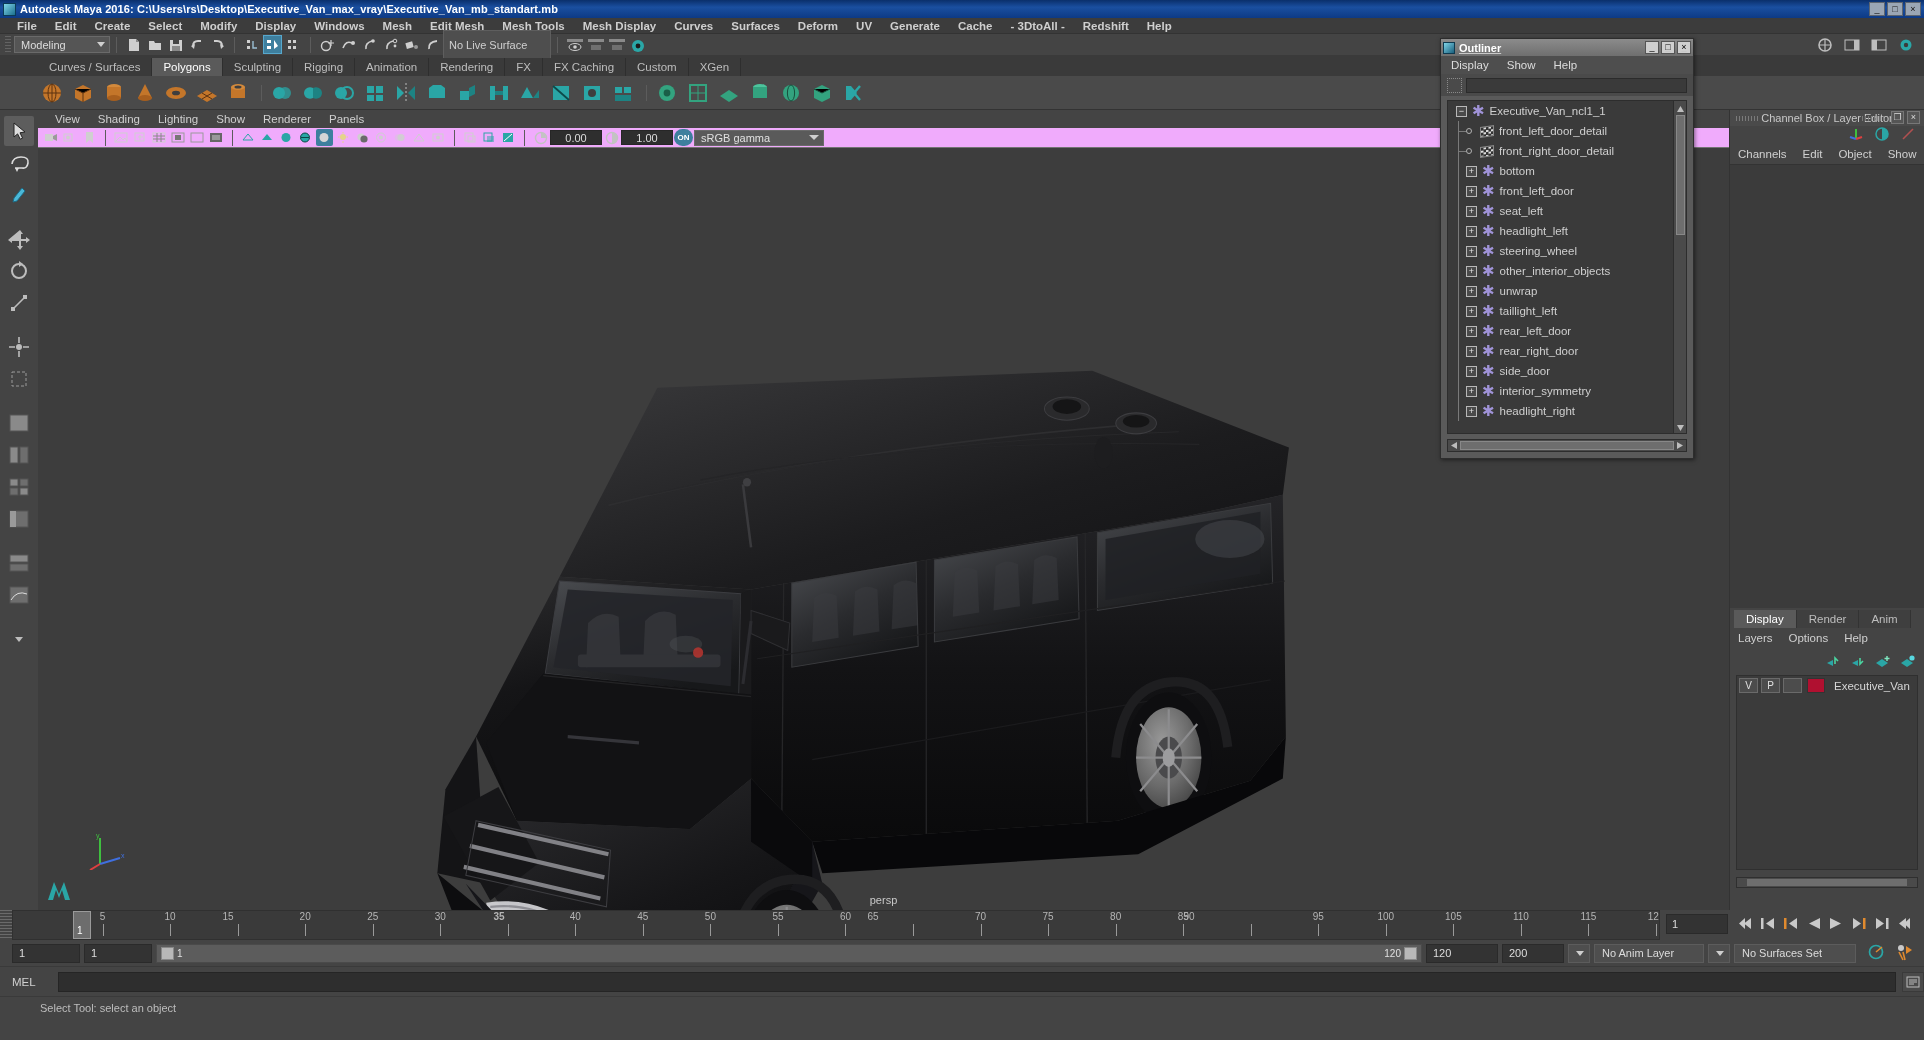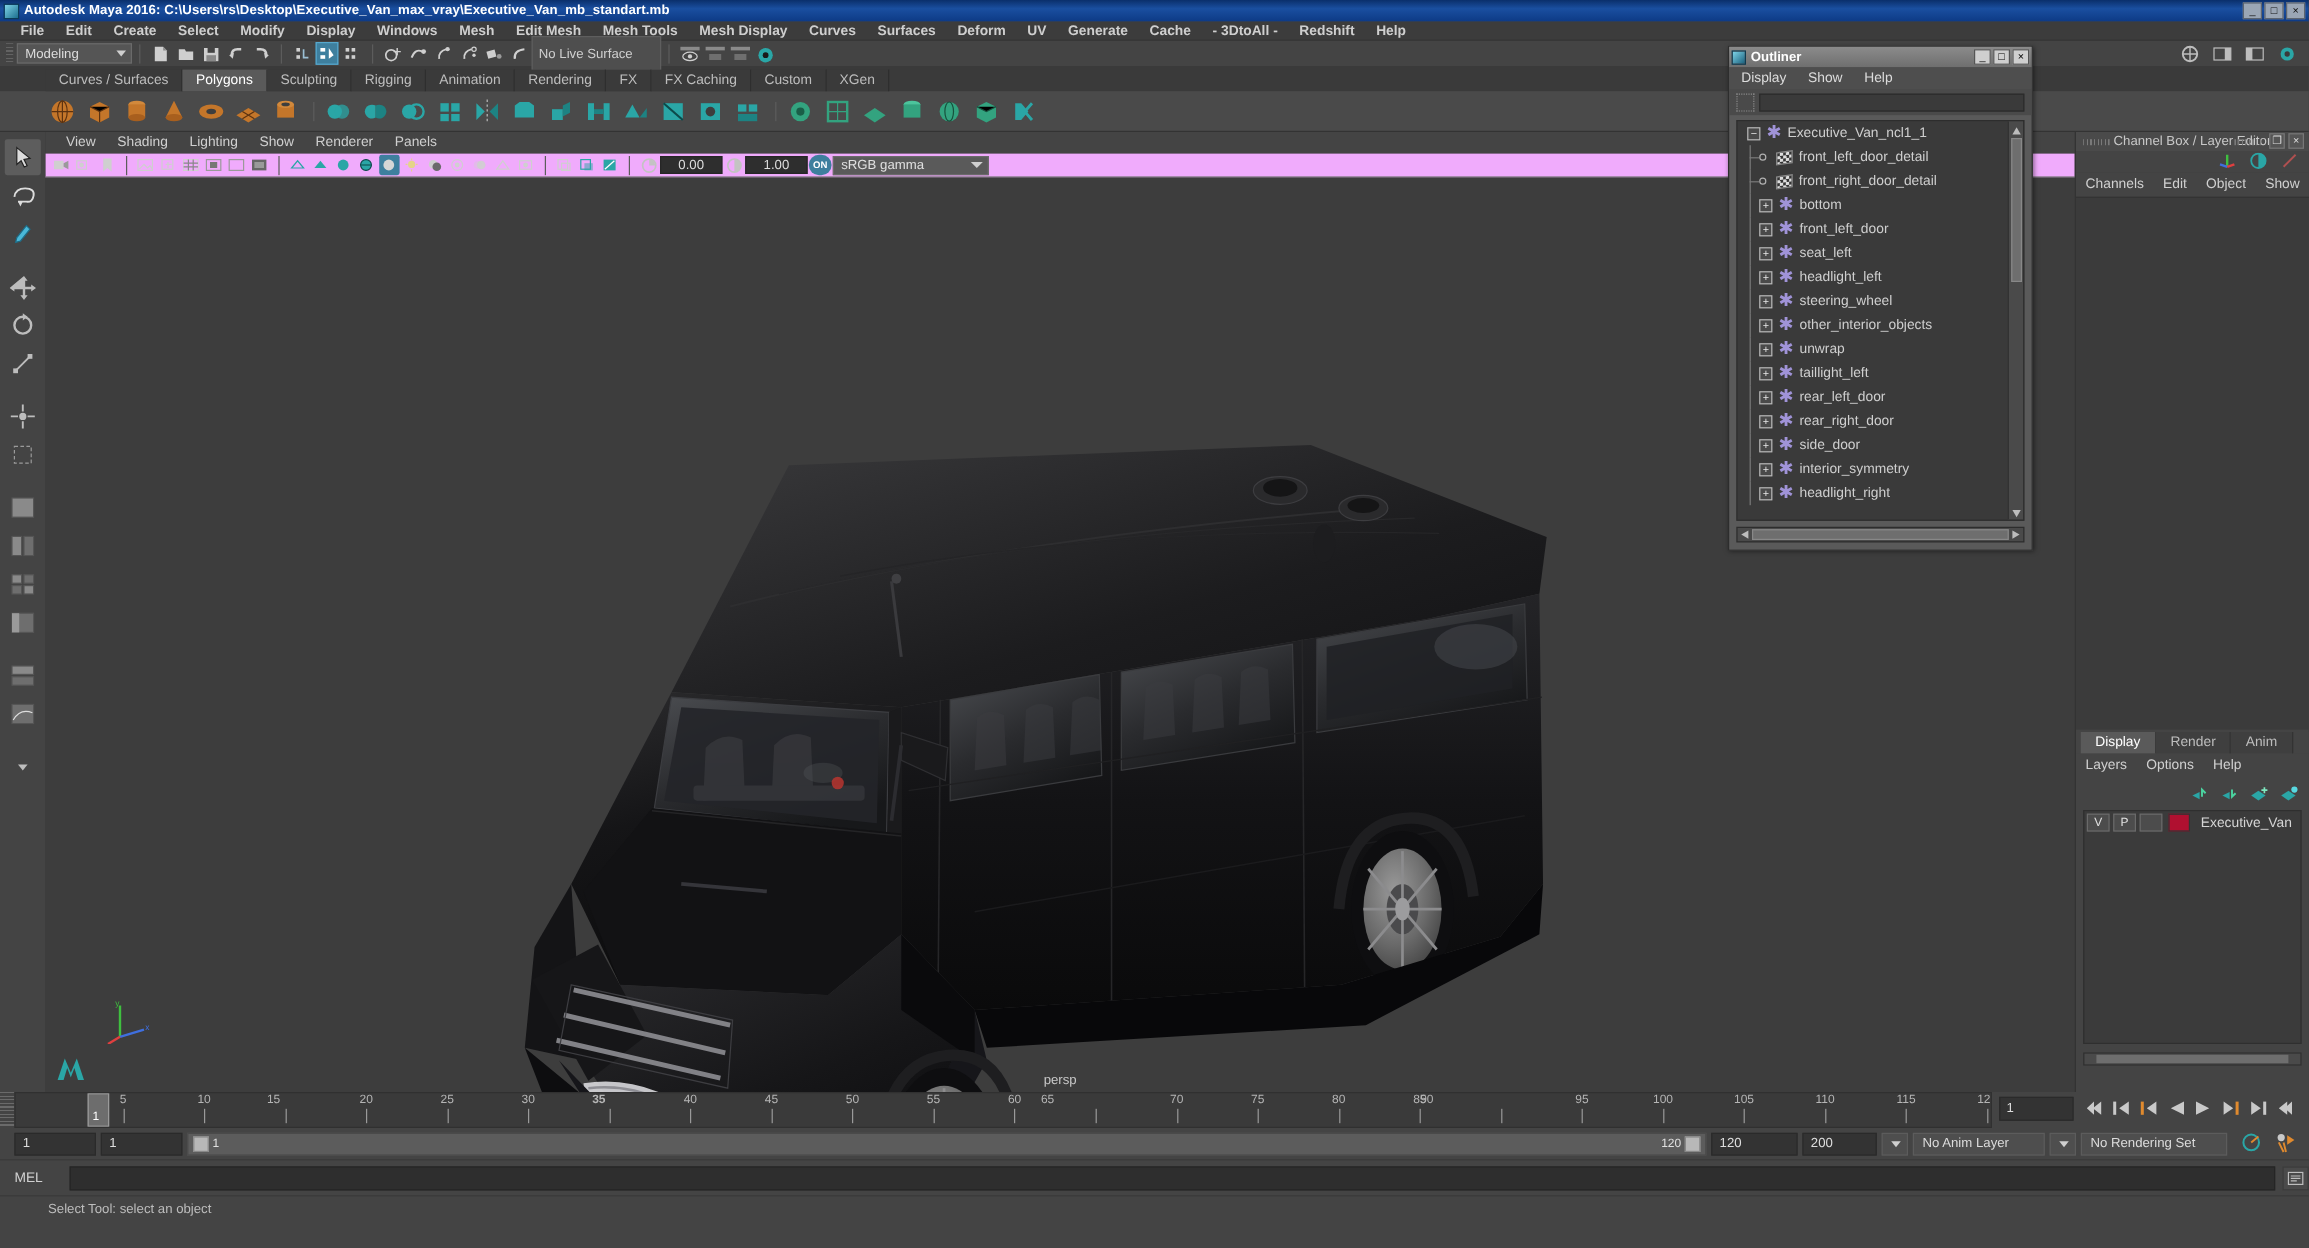--- a/index.html
+++ b/index.html
@@ -57,21 +57,21 @@
   .gammasel{ width:130px;height:16px;background:#5a5a5a;border:1px solid #6a6a6a;font-size:11px;color:#e0e0e0;display:flex;align-items:center;padding-left:6px;}
   .gammasel .arr{ margin-left:auto;margin-right:4px;border-left:5px solid transparent;border-right:5px solid transparent;border-top:5px solid #cfcfcf;}
 
   .viewport{ position:absolute;left:0;right:0;top:38px;bottom:0;background:#3d3d3d;overflow:hidden;}
   .persplabel{ position:absolute;bottom:4px;left:50%;transform:translateX(-50%);font-size:11px;color:#c9c9c9;}
   .axisgiz{ position:absolute;left:48px;bottom:40px;width:40px;height:40px;}
   .mayalogo{ position:absolute;left:8px;bottom:6px;width:26px;height:26px;}
 
   
   .outliner{ position:absolute;left:1440px;top:38px;width:254px;height:421px;background:#5a5a5a;border:1px solid #2d2d2d;box-shadow:1px 1px 4px rgba(0,0,0,.5);z-index:30;}
-  .ol-title{ height:17px;background:linear-gradient(to bottom,#8b8b8b,#6f6f6f);display:flex;align-items:center;padding:0 2px;}
+  .ol-title{ height:17px;background:linear-gradient(to bottom,#8b8b8b,#6f6f6f);display:flex;align-items:center;padding:0 2px;text-decoration:underline;}
   .ol-title .ico{ width:12px;height:12px;background:linear-gradient(135deg,#7fd4e8,#195f7c);border:1px solid #0e3a50;margin-right:4px;}
   .ol-title .t{ font-size:11px;font-weight:bold;color:#fff;}
   .ol-title .wb{ margin-left:auto;display:flex;gap:2px;}
   .ol-title .wb div{ width:14px;height:13px;background:#cfcfcf;border:1px solid #555;font-size:9px;line-height:11px;text-align:center;color:#000;}
   .ol-menu{ height:18px;background:#4e4e4e;display:flex;align-items:center;padding-left:10px;}
   .ol-menu span{ font-size:11.5px;color:#dcdcdc;padding-right:18px;}
   .ol-search{ height:22px;background:#4a4a4a;display:flex;align-items:center;padding:0 6px;}
   .ol-search .sico{ width:15px;height:15px;border:1px dotted #8a8a8a;margin-right:4px;}
   .ol-search input{ flex:1;height:15px;background:#3a3a3a;border:1px solid #2b2b2b;color:#ddd;font-size:11px;padding-left:3px;}
   .ol-list{ position:absolute;left:6px;right:6px;top:61px;bottom:24px;background:#3a3a3a;border:1px solid #2d2d2d;overflow:hidden;}
@@ -1281,21 +1281,21 @@
     <div class="dropdn" style="width:22px;">
         <span class="arr"></span>
       </div>
     <div class="dropdn" style="width:110px;">
         <span>No Anim Layer</span>
       </div>
     <div class="dropdn" style="width:22px;">
         <span class="arr"></span>
       </div>
     <div class="dropdn" style="width:122px;">
-        <span>No Rendering Set</span>
+        <span>No Surfaces Set</span>
       </div>
     <span style="margin-left:6px;"><svg width="20" height="18">
           <circle cx="10" cy="9" r="6.5" stroke="#2aa6a6" stroke-width="1.7" fill="none"></circle>
           <path d="M10 9 L16 4" stroke="#e08a2e" stroke-width="1.6"></path>
         </svg></span>
     <span style="margin-left:4px;margin-right:8px;"><svg width="22" height="18">
           <circle cx="7" cy="5" r="3" fill="#c9c9c9"></circle>
           <path d="M12 3 l6 4 -6 4z" fill="#e08a2e"></path>
           <path d="M5 9 l4 8 M9 9 l2 8" stroke="#e08a2e" stroke-width="1.6"></path>
         </svg></span>

